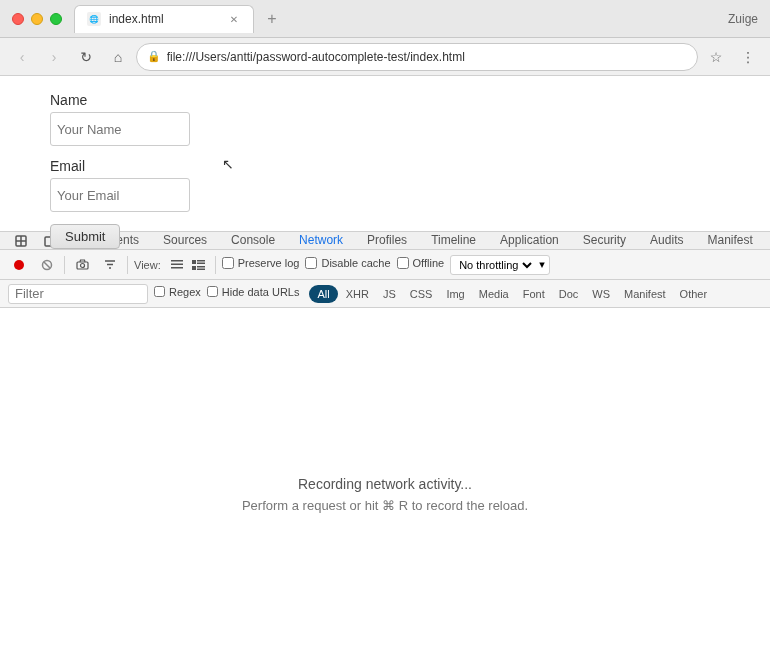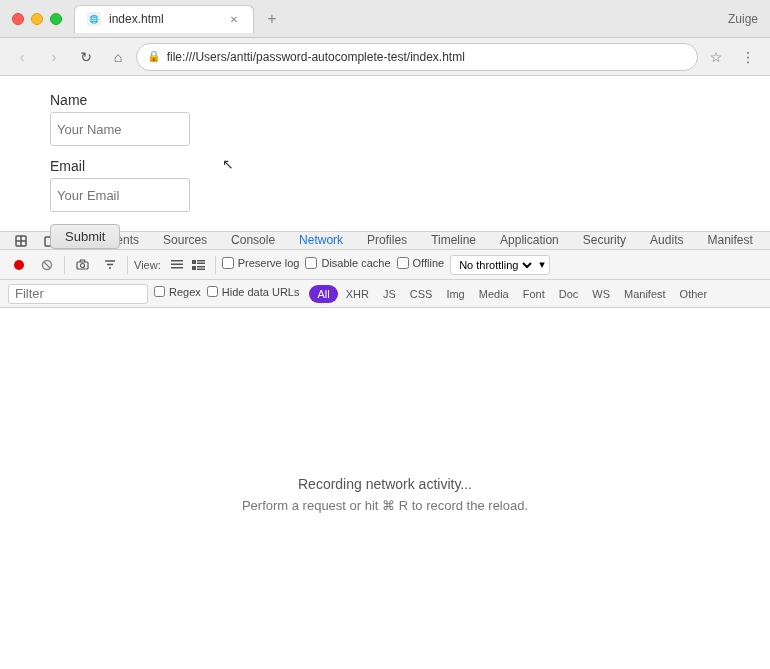--- a/index.html
+++ b/index.html
@@ -374,21 +374,21 @@
       padding: 1px 6px;
       font-size: 11px;
       color: #555;
       cursor: pointer;
       border-radius: 3px;
       height: 18px;
       display: flex;
       align-items: center;
     }
     .filter-type-tab.active {
-      background: #6d28d9;
+      background: #0c4a6e;
       color: #fff;
       border-radius: 10px;
       padding: 1px 8px;
     }
 
     
     .network-body {
       flex: 1;
       background: #fff;
       display: flex;

